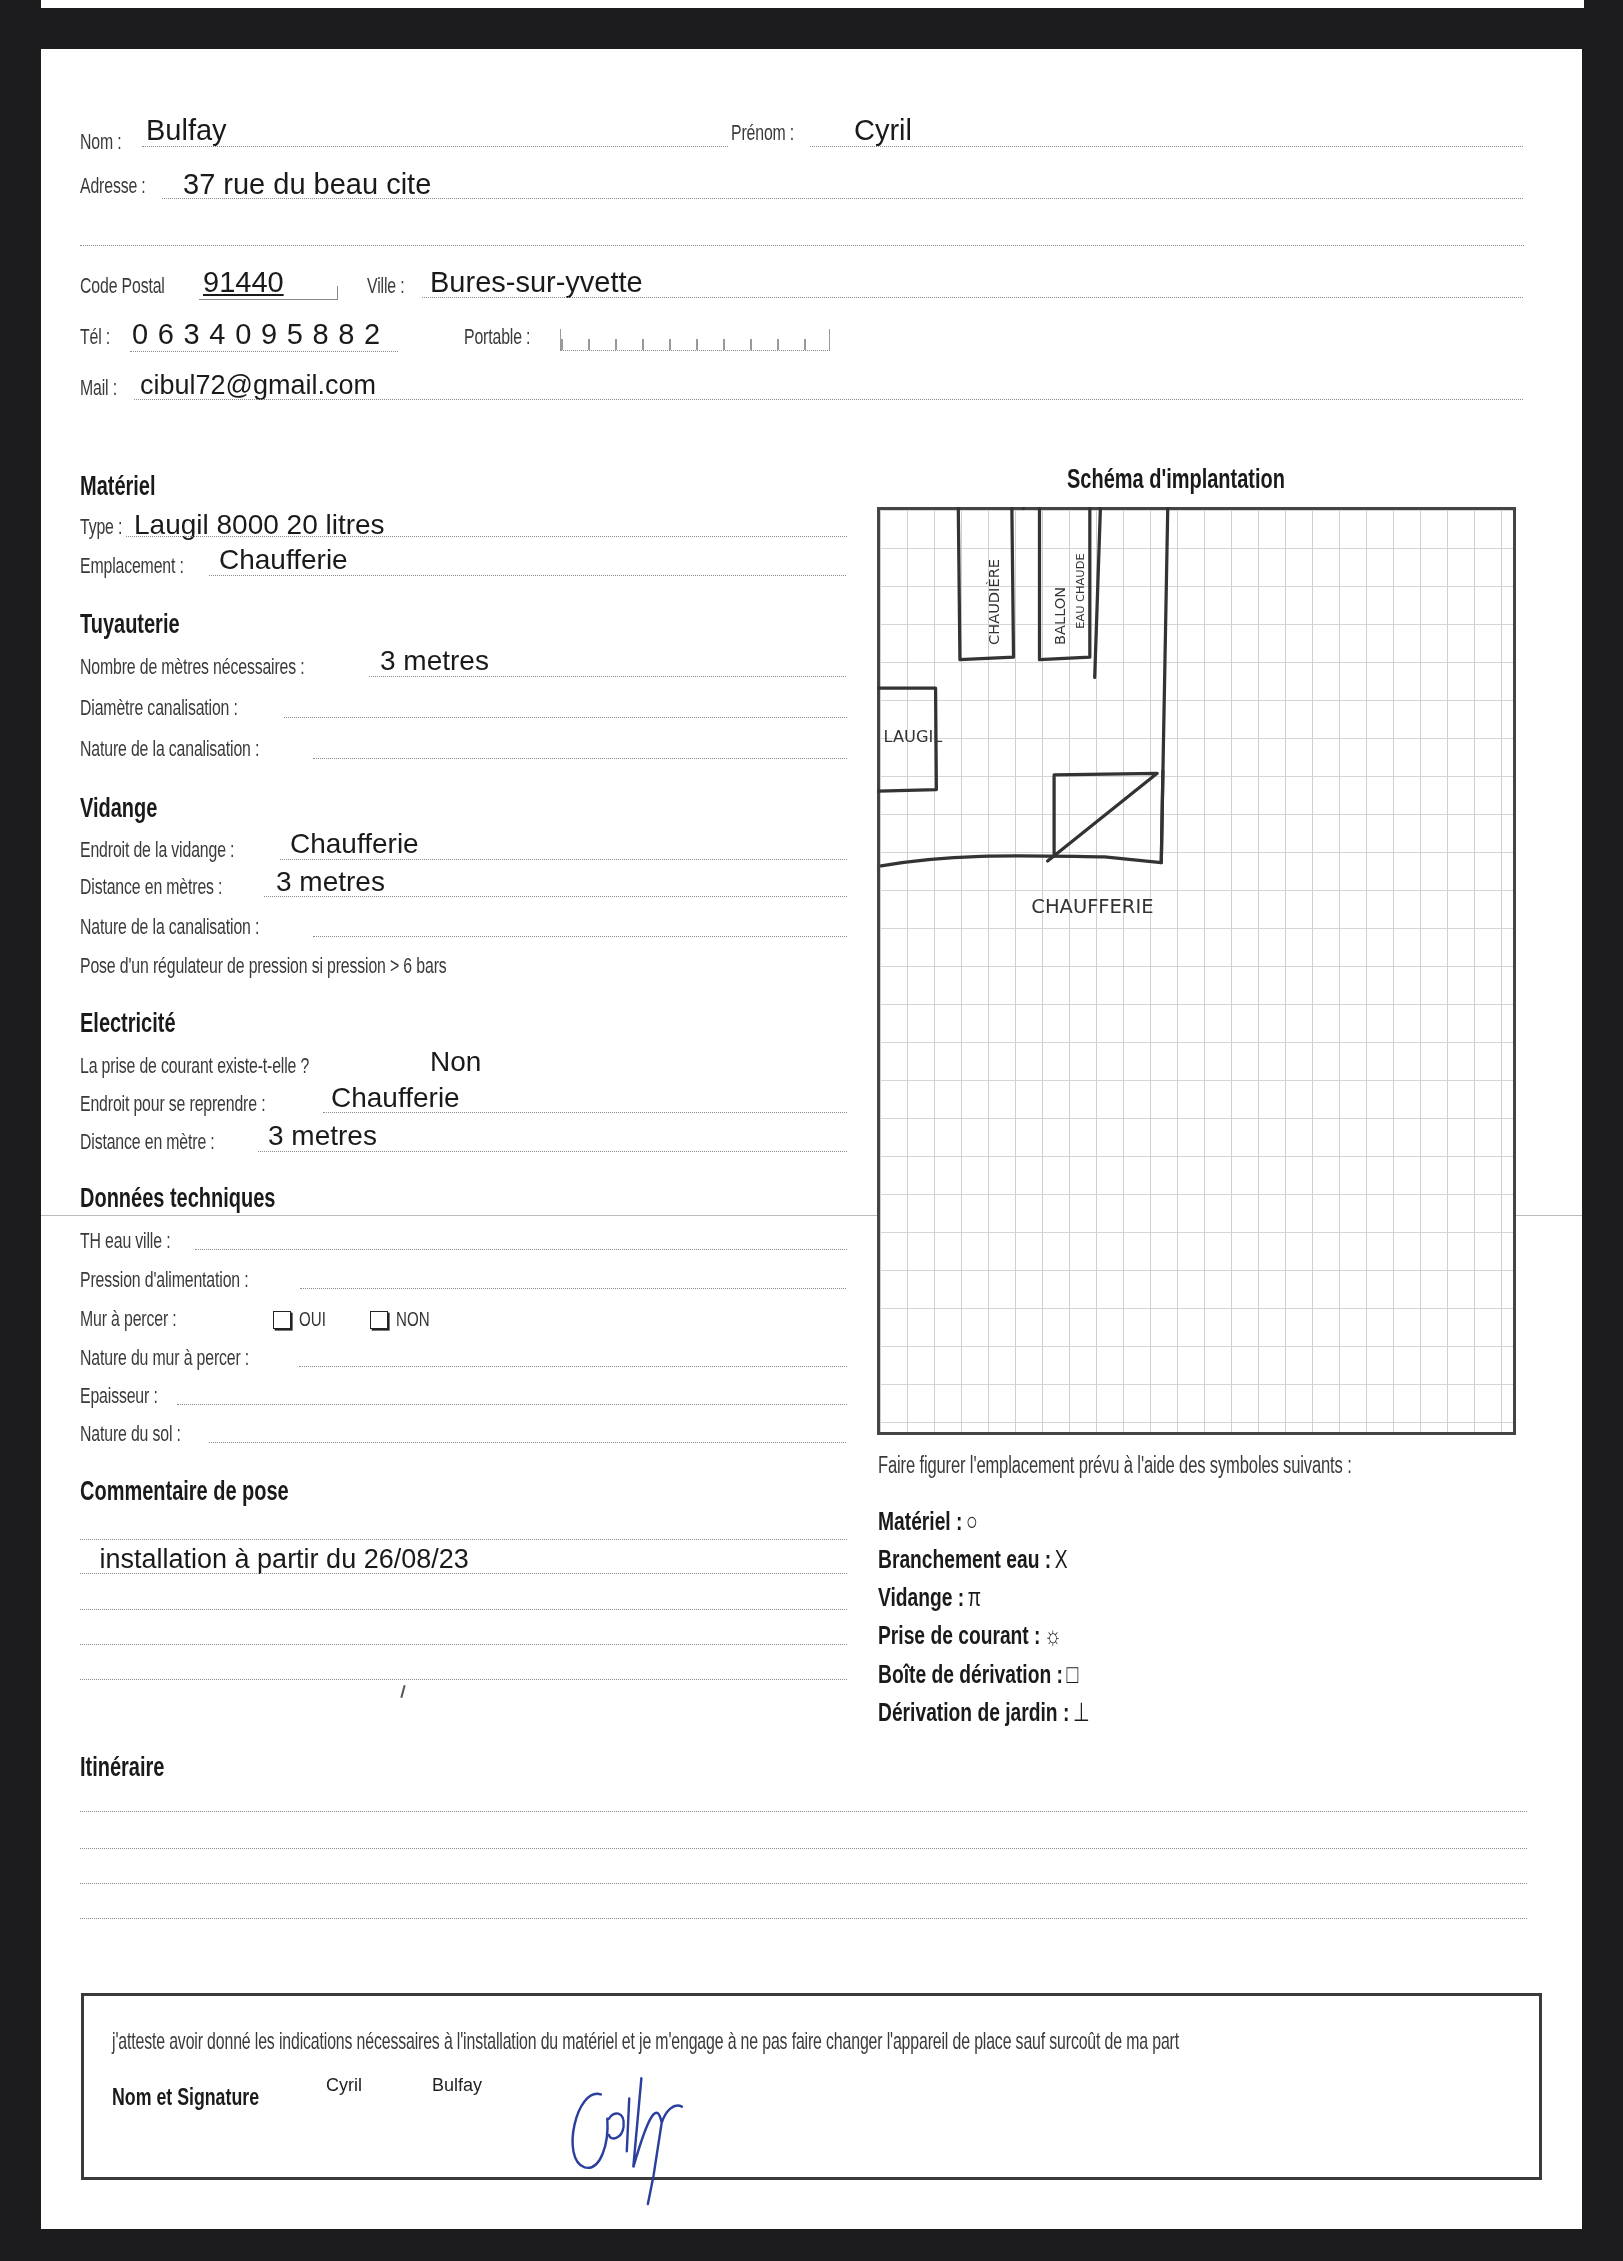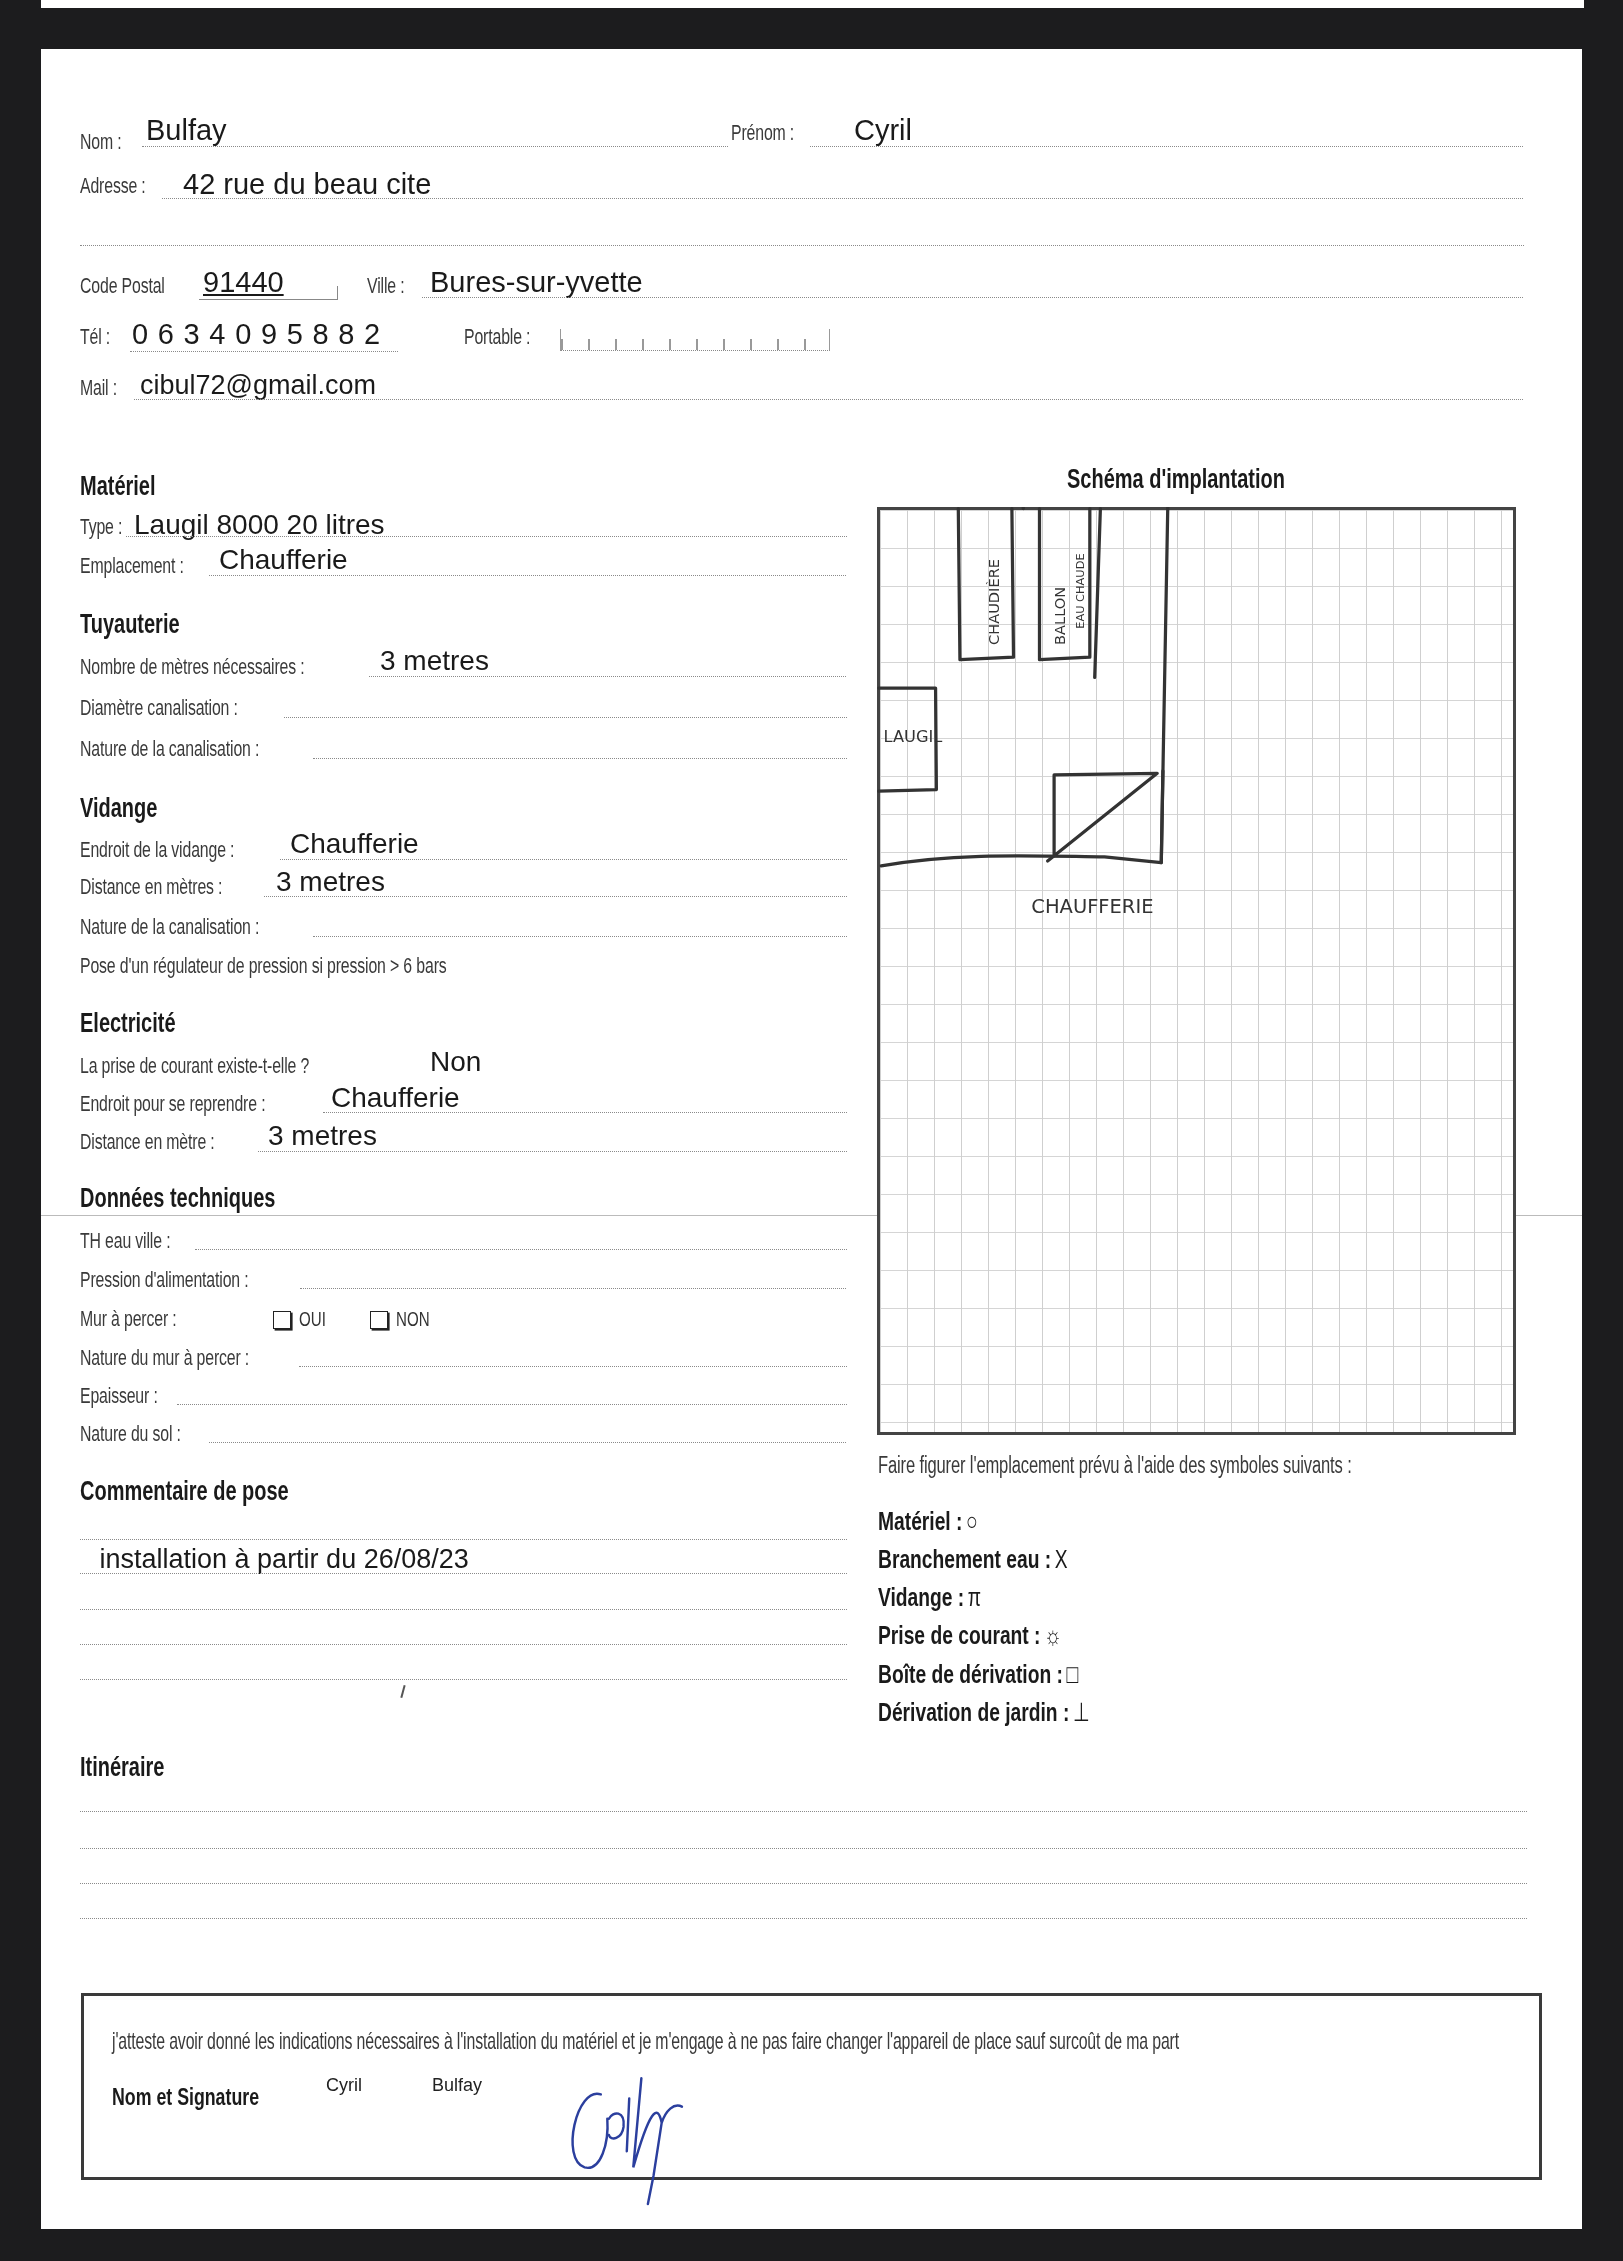--- a/index.html
+++ b/index.html
@@ -37,21 +37,21 @@
 <div class="row" style="left:80px; top:114px; width:1445px; height:41px;">
   <span class="lbl">Nom :</span>
 </div>
 <span class="abs val" style="left:146px; top:114px;">Bulfay</span>
 <div class="dots" style="left:142px; top:146px; width:586px;"></div>
 <span class="abs lbl" style="left:731px; top:120px;">Prénom :</span>
 <span class="abs val" style="left:854px; top:114px;">Cyril</span>
 <div class="dots" style="left:810px; top:146px; width:713px;"></div>
 
 <span class="abs lbl" style="left:80px; top:173px;">Adresse :</span>
-<span class="abs val" style="left:183px; top:168px;">42 rue du beau cite</span>
+<span class="abs val" style="left:183px; top:168px;">37 rue du beau cite</span>
 <div class="dots" style="left:162px; top:198px; width:1361px;"></div>
 <div class="dots" style="left:80px; top:245px; width:1444px;"></div>
 
 <span class="abs lbl" style="left:80px; top:273px;">Code Postal</span>
 <span class="abs val" style="left:203px; top:266px;text-decoration:underline;">91440</span>
 <div class="abs" style="left:199px; top:286px; width:138px; height:13px; border-bottom:1.6px solid #888; border-right:1.6px solid #888;"></div>
 <span class="abs lbl" style="left:367px; top:273px;">Ville :</span>
 <span class="abs val" style="left:430px; top:266px;">Bures-sur-yvette</span>
 <div class="dots" style="left:422px; top:297px; width:1101px;"></div>
 

